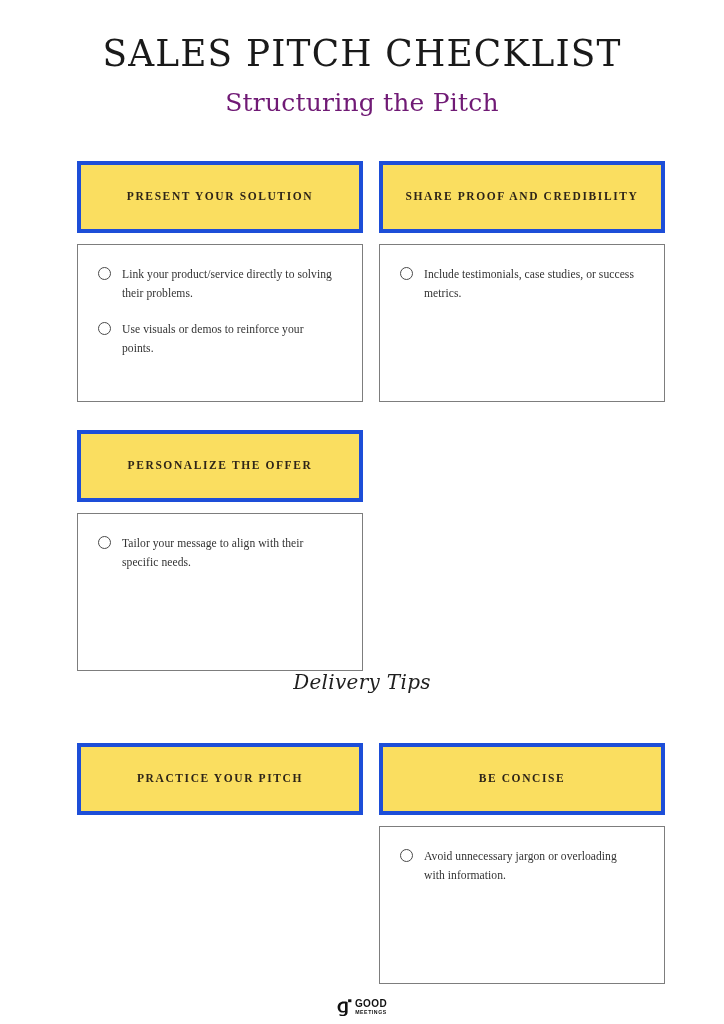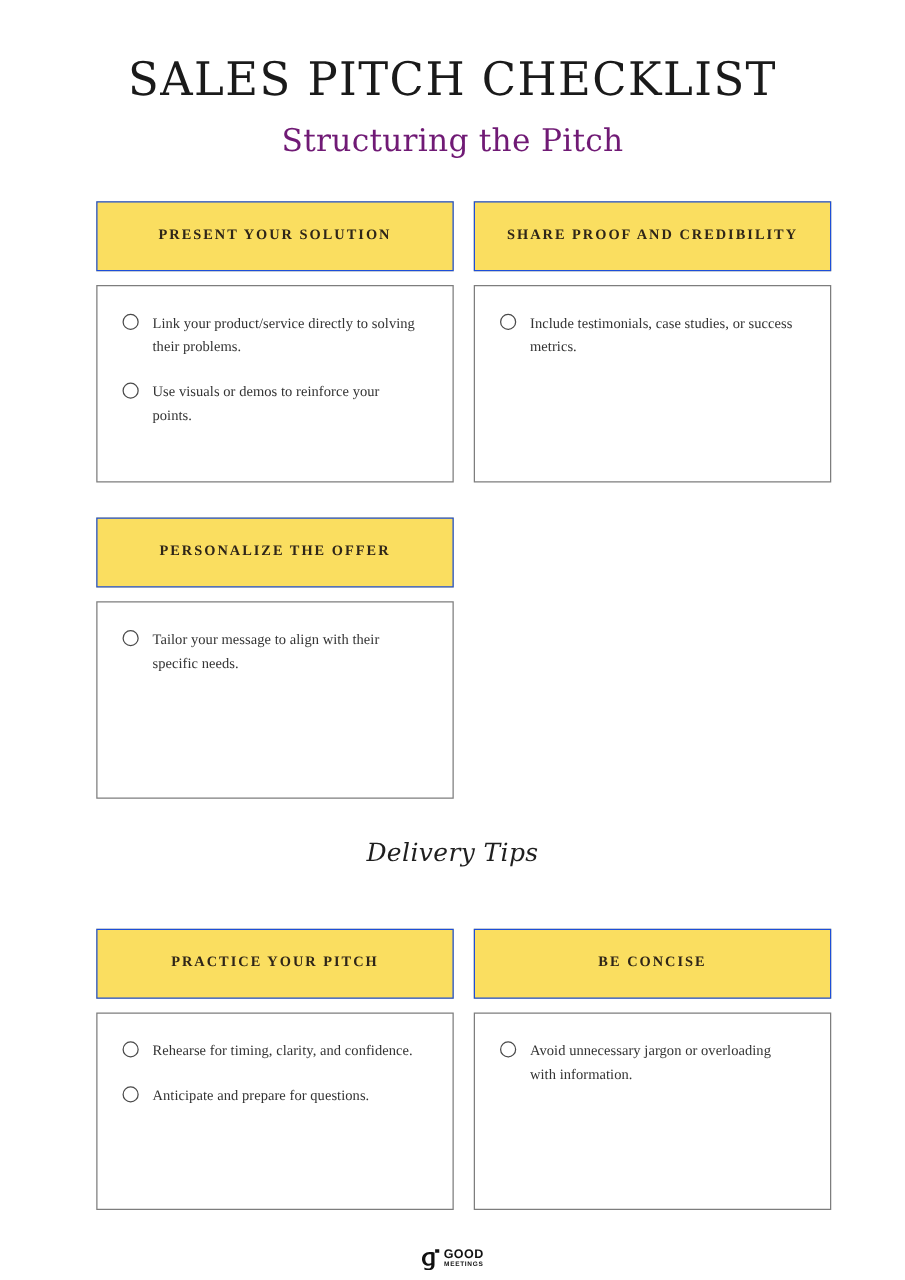--- a/index.html
+++ b/index.html
@@ -21,21 +21,21 @@
   .page {
     width: 724px;
     height: 1024px;
     position: relative;
     background: #ffffff;
   }
 
   
   .title-block {
     text-align: center;
-    padding-top: 44px;
+    padding-top: 34px;
   }
 
   .main-title {
     font-family: "DejaVu Serif", "Liberation Serif", serif;
     font-size: 37px;
     font-weight: 400;
     letter-spacing: 1.2px;
     color: #1a1a1a;
     line-height: 1.1;
     transform: scaleX(0.97);
@@ -75,22 +75,22 @@
   #grid-structuring { top: 161px; }
   #grid-delivery    { top: 743px; }
 
   .card {
     width: 286px;
     margin-bottom: 28px;
   }
 
   .card-header {
     background: #FADE60;
-    border: 1px solid #1d4ed8;
-    height: 56px;
+    border: 4px solid #1d4ed8;
+    height: 72px;
     display: flex;
     align-items: center;
     justify-content: center;
     text-align: center;
     padding: 0 10px;
   }
 
   .card-header-label {
     font-family: "Liberation Serif", "DejaVu Serif", serif;
     font-size: 11.5px;
@@ -236,30 +236,20 @@
     </div>
 
   <div id="delivery-heading">
     <div class="section-title">Delivery Tips</div>
   </div>
 
   <div class="grid" id="grid-delivery">
       <div class="card">
         <div class="card-header">
           <div class="card-header-label">PRACTICE YOUR PITCH</div>
-        </div>
-        <div class="card-body">
-          <div class="check-item">
-            <span class="check-circle"></span>
-            <span class="check-text">Rehearse for timing, clarity, and confidence.</span>
-          </div>
-          <div class="check-item">
-            <span class="check-circle"></span>
-            <span class="check-text">Anticipate and prepare for questions.</span>
-          </div>
         </div>
       </div>
       <div class="card">
         <div class="card-header">
           <div class="card-header-label">BE CONCISE</div>
         </div>
         <div class="card-body">
           <div class="check-item">
             <span class="check-circle"></span>
             <span class="check-text">Avoid unnecessary jargon or overloading with information.</span>

